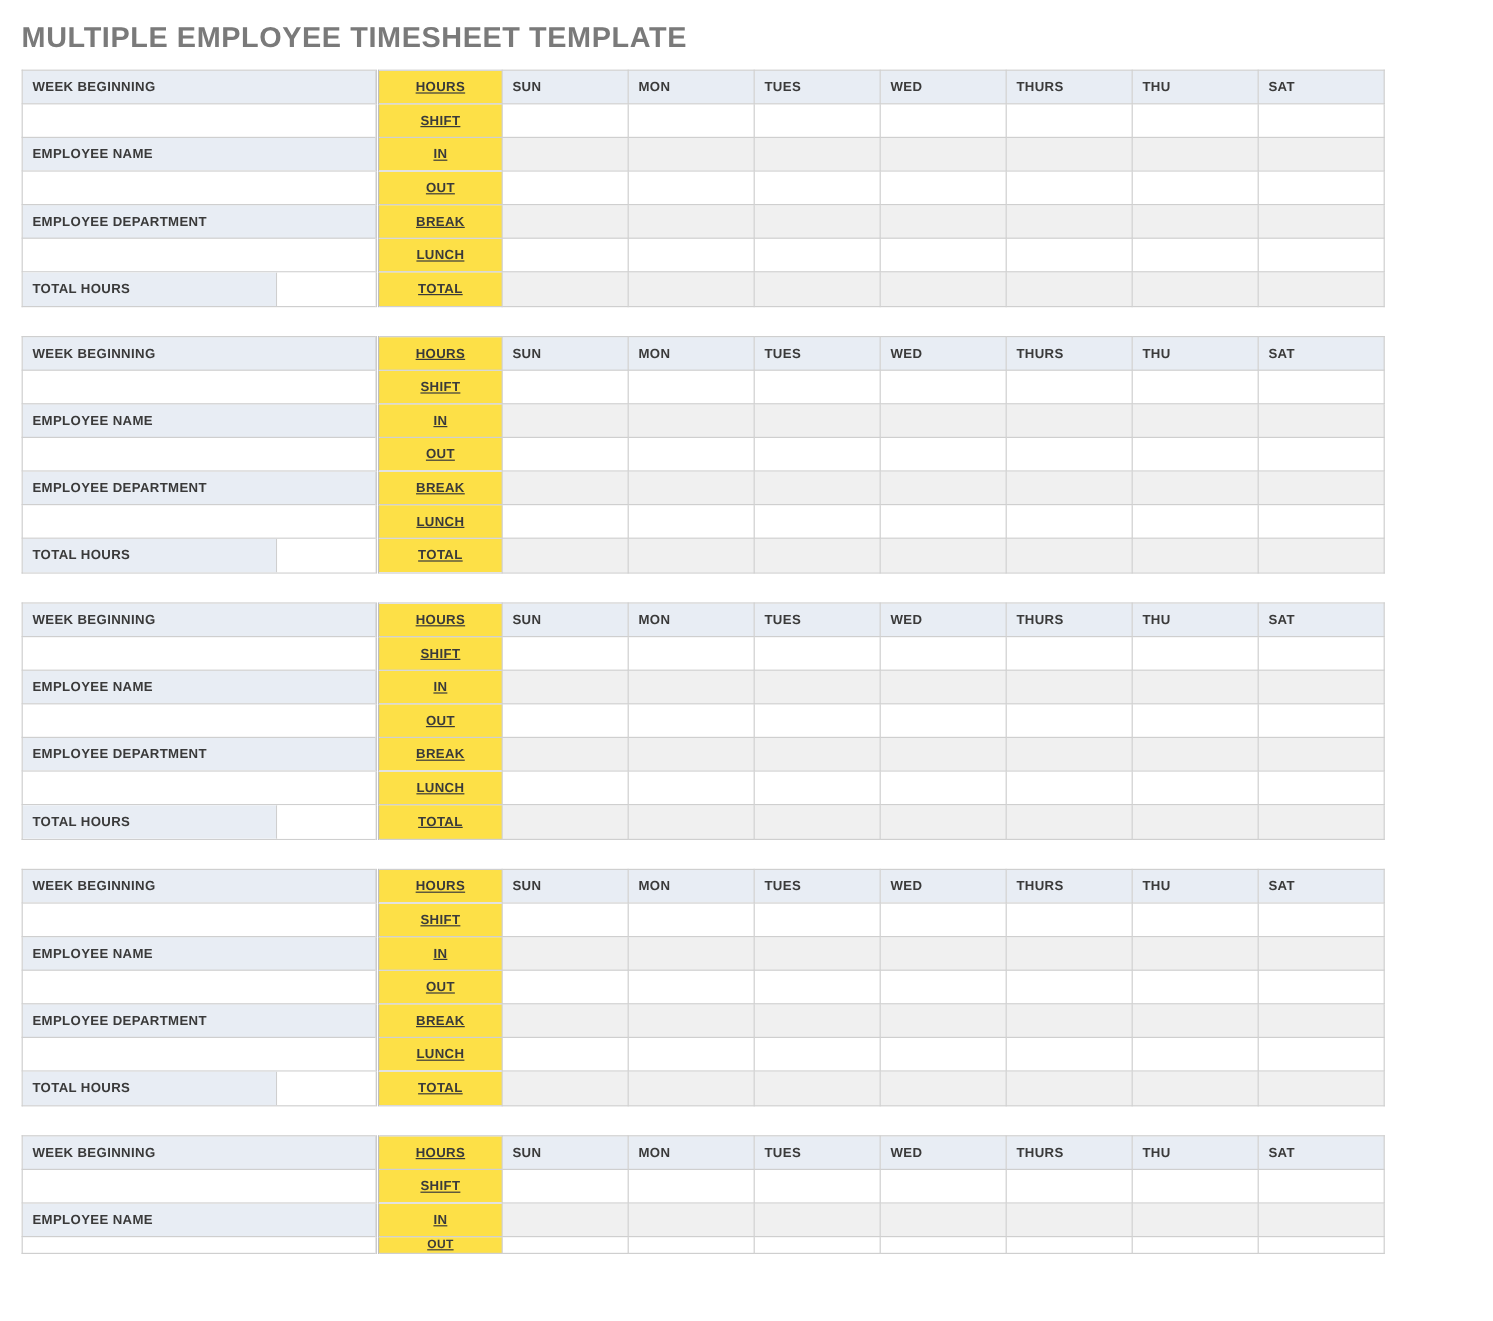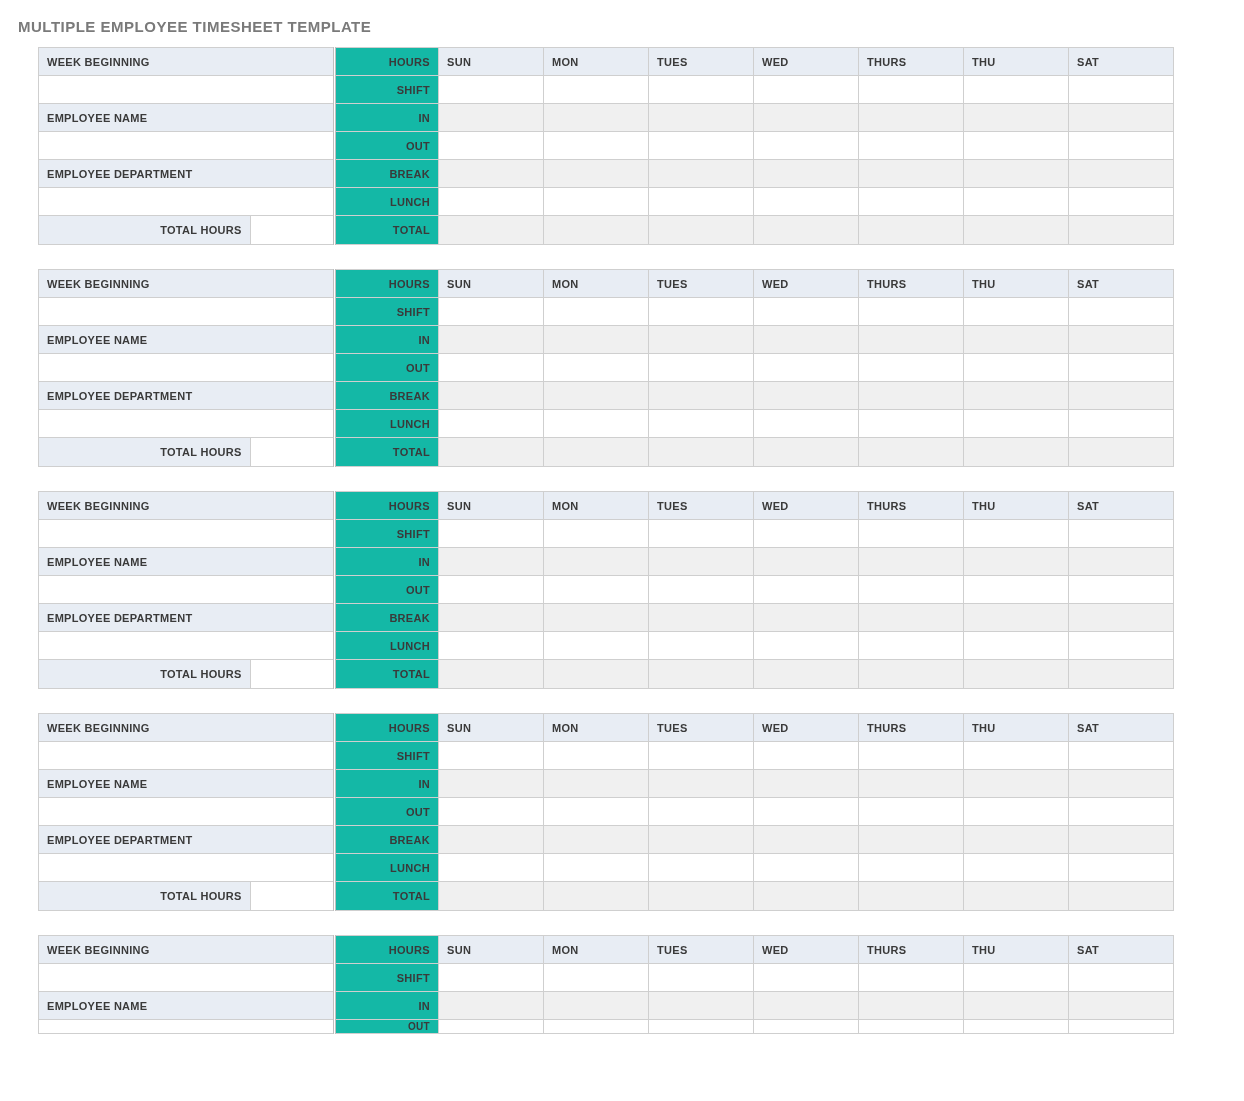--- a/index.html
+++ b/index.html
@@ -5,58 +5,57 @@
   * { box-sizing: border-box; }
   body {
     margin: 0;
     padding: 18px;
     font-family: "Century Gothic", "Futura", "Avant Garde", Arial, sans-serif;
     background: #ffffff;
     color: #333;
     width: 1244px;
   }
   h1 {
-    font-size: 15px;
+    font-size: 24px;
     font-weight: bold;
     letter-spacing: 0.5px;
     color: #7a7a7a;
     margin: 0 0 12px 0;
   }
   .block {
     margin-bottom: 24px;
   }
   table {
     border-collapse: collapse;
     width: 1134px;
     table-layout: fixed;
-    margin-left: 20px;
   }
   td {
     border: 1px solid #cfcfcf;
     height: 28px;
     padding: 0 8px;
     font-size: 11px;
     font-weight: bold;
     letter-spacing: 0.3px;
     color: #3a3a3a;
     vertical-align: middle;
     overflow: hidden;
   }
   col.info  { width: 296px; }
   col.hours { width: 104px; }
   col.day   { width: 105px; }
 
   .lbl-blue   { background: #e8edf4; text-align: left; }
-  .lbl-grey   { background: #14b8a6; text-align: right; border-left: 3px double #bfbfbf; }
+  .lbl-grey   { background: #fde047; text-align: center; border-left: 3px double #bfbfbf; text-decoration: underline; }
   .day-head   { background: #e8edf4; }
   .row-white  { background: #ffffff; }
   .row-grey   { background: #f0f0f0; }
 
   .total-split { padding:0; }
-  .total-split .wrap { display:flex; height:100%;text-align:right; }
+  .total-split .wrap { display:flex; height:100%; }
   .total-split .wrap > div { height:28px; line-height:28px; padding:0 8px; }
   .total-split .lab { flex:0 0 72%; background:#e8edf4; border-right:1px solid #cfcfcf; }
   .total-split .val { flex:1; background:#ffffff; font-weight:normal; }
 </style>
 </head>
 <body>
 
 <h1>MULTIPLE EMPLOYEE TIMESHEET TEMPLATE</h1>
 
 <div id="blocks">

